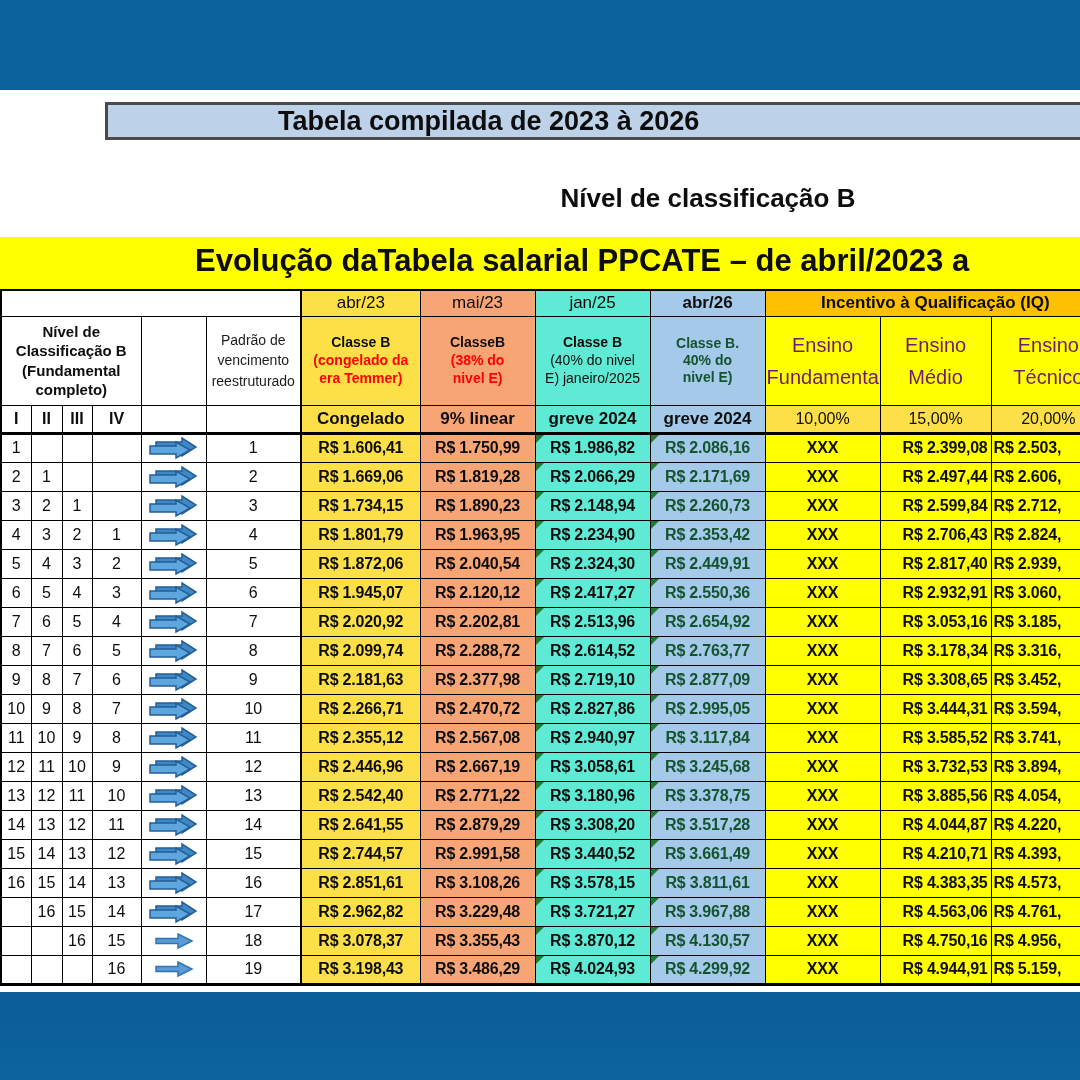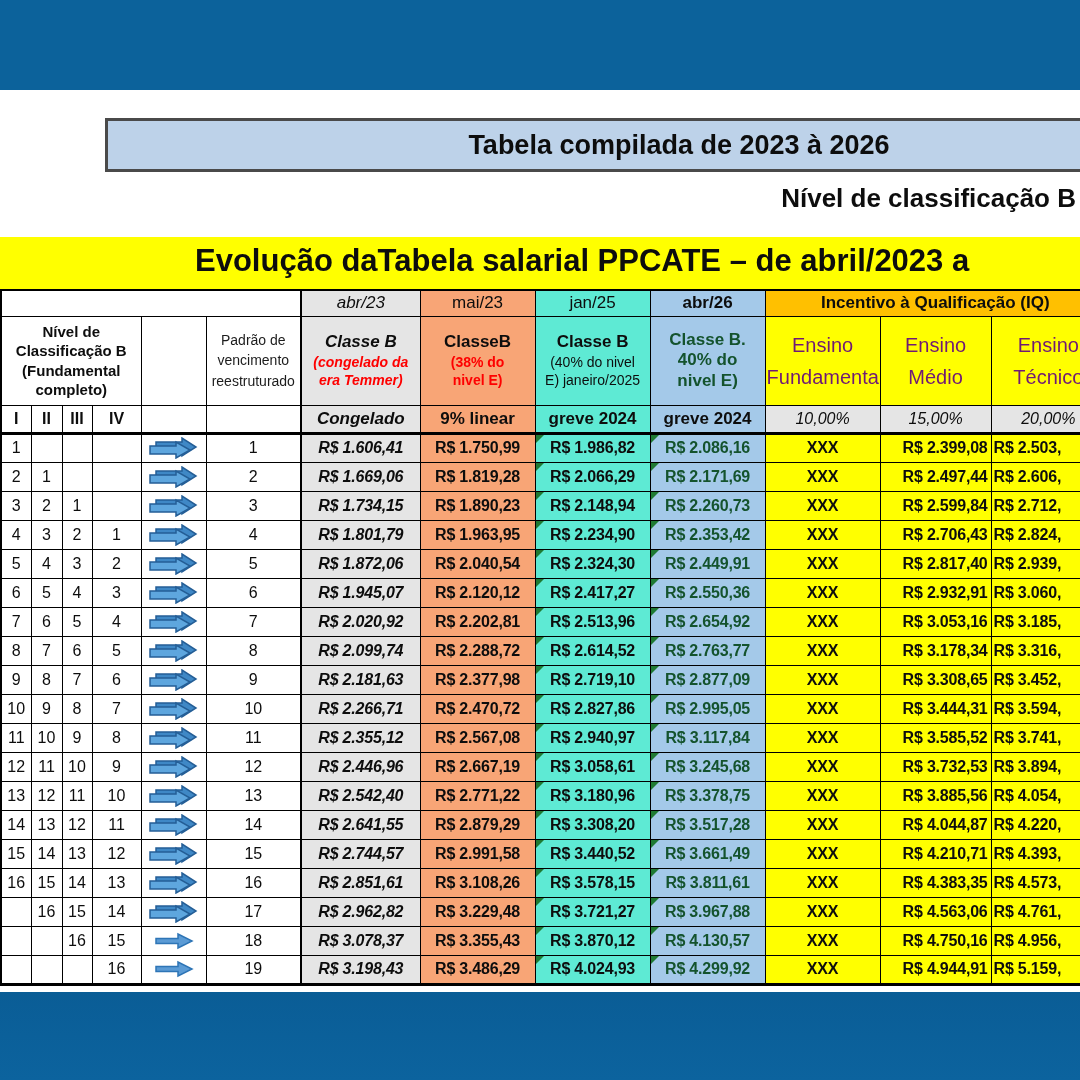--- a/index.html
+++ b/index.html
@@ -6,57 +6,57 @@
   html,body { margin:0; padding:0; }
   body {
     width:1080px; height:1080px; position:relative; overflow:hidden;
     background:#ffffff; font-family:"Liberation Sans", sans-serif; color:#0d0d0d;
   }
   .band { position:absolute; left:0; width:1080px; background:#0c629b; }
   .band.top { top:0; height:90px; }
   .band.bottom { top:992px; height:88px; background:linear-gradient(#0a5d96,#0c639e); }
 
   .title-bar {
-    position:absolute; left:105px; top:102px; width:975px; height:54px;
+    position:absolute; left:105px; top:102px; width:975px; height:38px;
     background:#bdd2e9; border:3px solid #4a4a4a; border-right:none;
-    display:flex; align-items:center; justify-content:center; padding-left:170px;
-    font-size:27px; font-weight:bold; white-space:nowrap;margin-top:16px;
+    display:flex; align-items:center; padding-left:170px;
+    font-size:27px; font-weight:bold; white-space:nowrap;
   }
   .subtitle {
     position:absolute; left:0; top:183px; width:1076px; padding-left:340px;
-    text-align:right; font-size:26px; font-weight:bold; white-space:nowrap;
+    text-align:center; font-size:26px; font-weight:bold; white-space:nowrap;
   }
   .banner {
     position:absolute; left:0; top:237px; width:1080px; height:63px;
     background:#ffff00; border-bottom:4px solid #151515;
     font-size:31px; font-weight:bold; line-height:47px; padding-left:195px;
     white-space:nowrap; overflow:hidden;
   }
 
   .table-wrap { position:absolute; left:0; top:289px; width:1080px; height:700px; overflow:hidden; background:#fff; }
   table { border-collapse:collapse; table-layout:fixed; width:1106px; border:2px solid #000; }
   td { border:1px solid #000; padding:0 1px; overflow:hidden; vertical-align:middle; text-align:center; }
 
   
-  .bg-gray   { background:#e5e5e5;font-style:italic; }
+  .bg-gray   { background:#fde047; }
   .bg-salmon { background:#f8a576;margin-top:24px; }
   .bg-gold   { background:#5eead4; }
   .bg-blue   { background:#a4c9e9; }
   .bg-yellow { background:#ffff00; }
   .bg-orange { background:#ffc000; }
 
   tr.r-months td { height:26px; font-size:17px; }
   tr.r-classe td { height:89px; }
   tr.r-sub td    { height:28px; }
   tbody tr td    { height:29px; }
 
   .iq-h     { font-weight:bold; font-size:17px; }
   .nivel-h  { font-weight:bold; font-size:15px; line-height:1.3; white-space:pre-line; }
   .pad-h    { font-size:14px; line-height:1.45; white-space:pre-line; color:#1c1c1c; }
-  .classe .ct { font-weight:bold; font-size:17px; line-height:1.2; white-space:pre-line; }
+  .classe .ct { font-weight:bold; font-size:14px; line-height:1.2; white-space:pre-line; }
   .classe .cn { font-size:14px; font-weight:bold; line-height:1.3; white-space:pre-line; }
   .red    { color:#fe0000; }
   .navy   { color:#14532d; }
   .ens-h  { font-size:20px; line-height:1.6; white-space:pre-line; color:#701a75; }
   .roman  { font-weight:bold; font-size:16px; }
   .subb   { font-weight:bold; font-size:17px; }
   .pct    { font-size:16px; }
   .lvl, .padv { font-size:16px; }
   .v      { font-size:16px; font-weight:bold; letter-spacing:-0.2px; }
   .v-right { text-align:right; padding-right:3px; }

